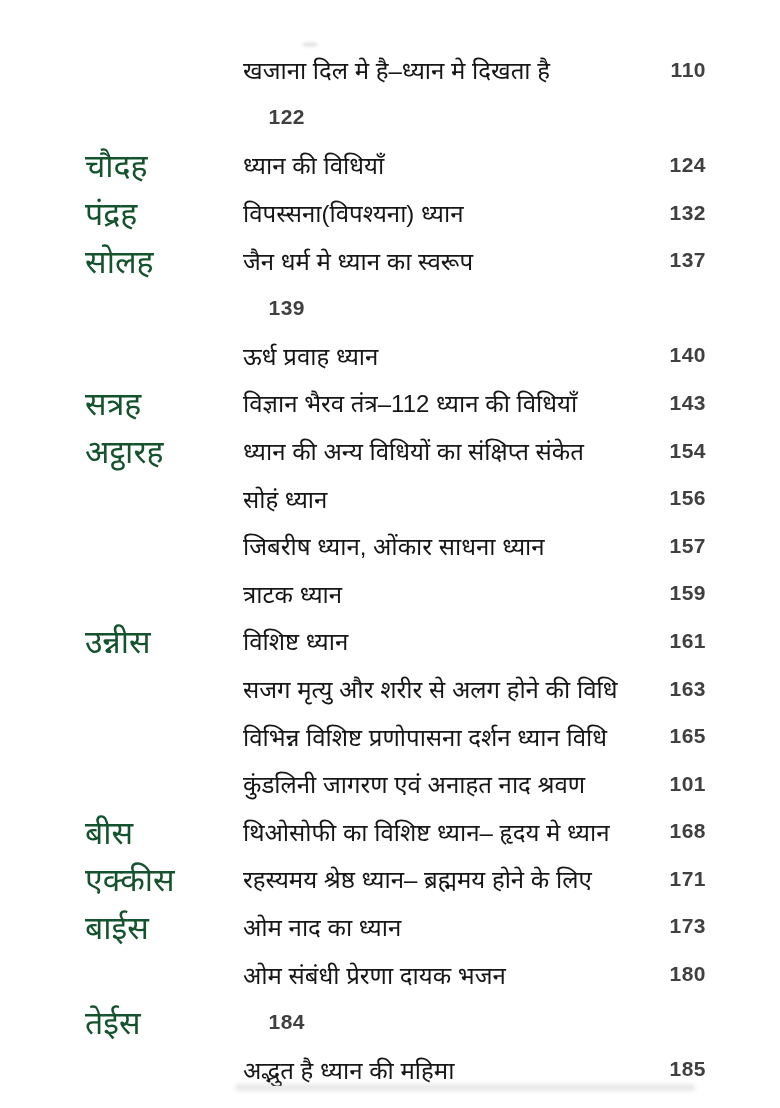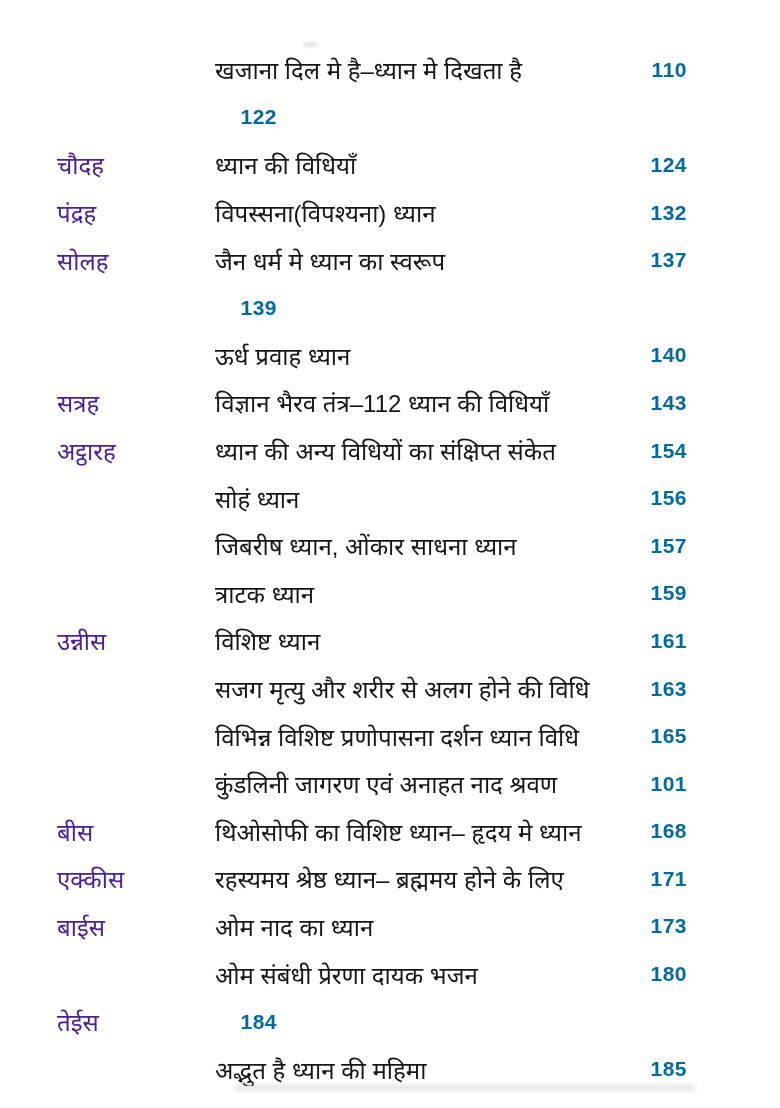--- a/index.html
+++ b/index.html
@@ -8,51 +8,52 @@
     width: 780px;
     height: 1108px;
     background: #ffffff;
     font-family: "Liberation Sans", "DejaVu Sans", sans-serif;
     overflow: hidden;
   }
   .toc {
     position: absolute;
     top: 46px;
     left: 0;
-    right: 0;
+    right: 8px;
+    padding-left: 28px;
   }
   .row {
     display: flex;
     align-items: center;
     height: 47.6px;
   }
   .chapter {
     flex: none;
     width: 158px;
     padding-left: 57px;
-    font-size: 24px;
-    color: #4c1d95;
+    font-size: 32px;
+    color: #14532d;
     white-space: nowrap;
   }
   .title {
     flex: 1;
     font-size: 24px;
     color: #161616;
     white-space: nowrap;
     overflow: hidden;
   }
   .pagenum {
     flex: none;
     width: 62px;
-    margin-right: 93px;
+    margin-right: 66px;
     text-align: right;
     font-size: 21px;
     font-weight: 600;
     letter-spacing: 0.5px;
-    color: #0369a1;
+    color: #404040;
     font-family: "Liberation Sans", sans-serif;
   }
   .artifact-bottom {
     position: absolute;
     left: 235px;
     top: 1084px;
     width: 460px;
     height: 7px;
     background: #bdbdbd;
     opacity: 0.35;

